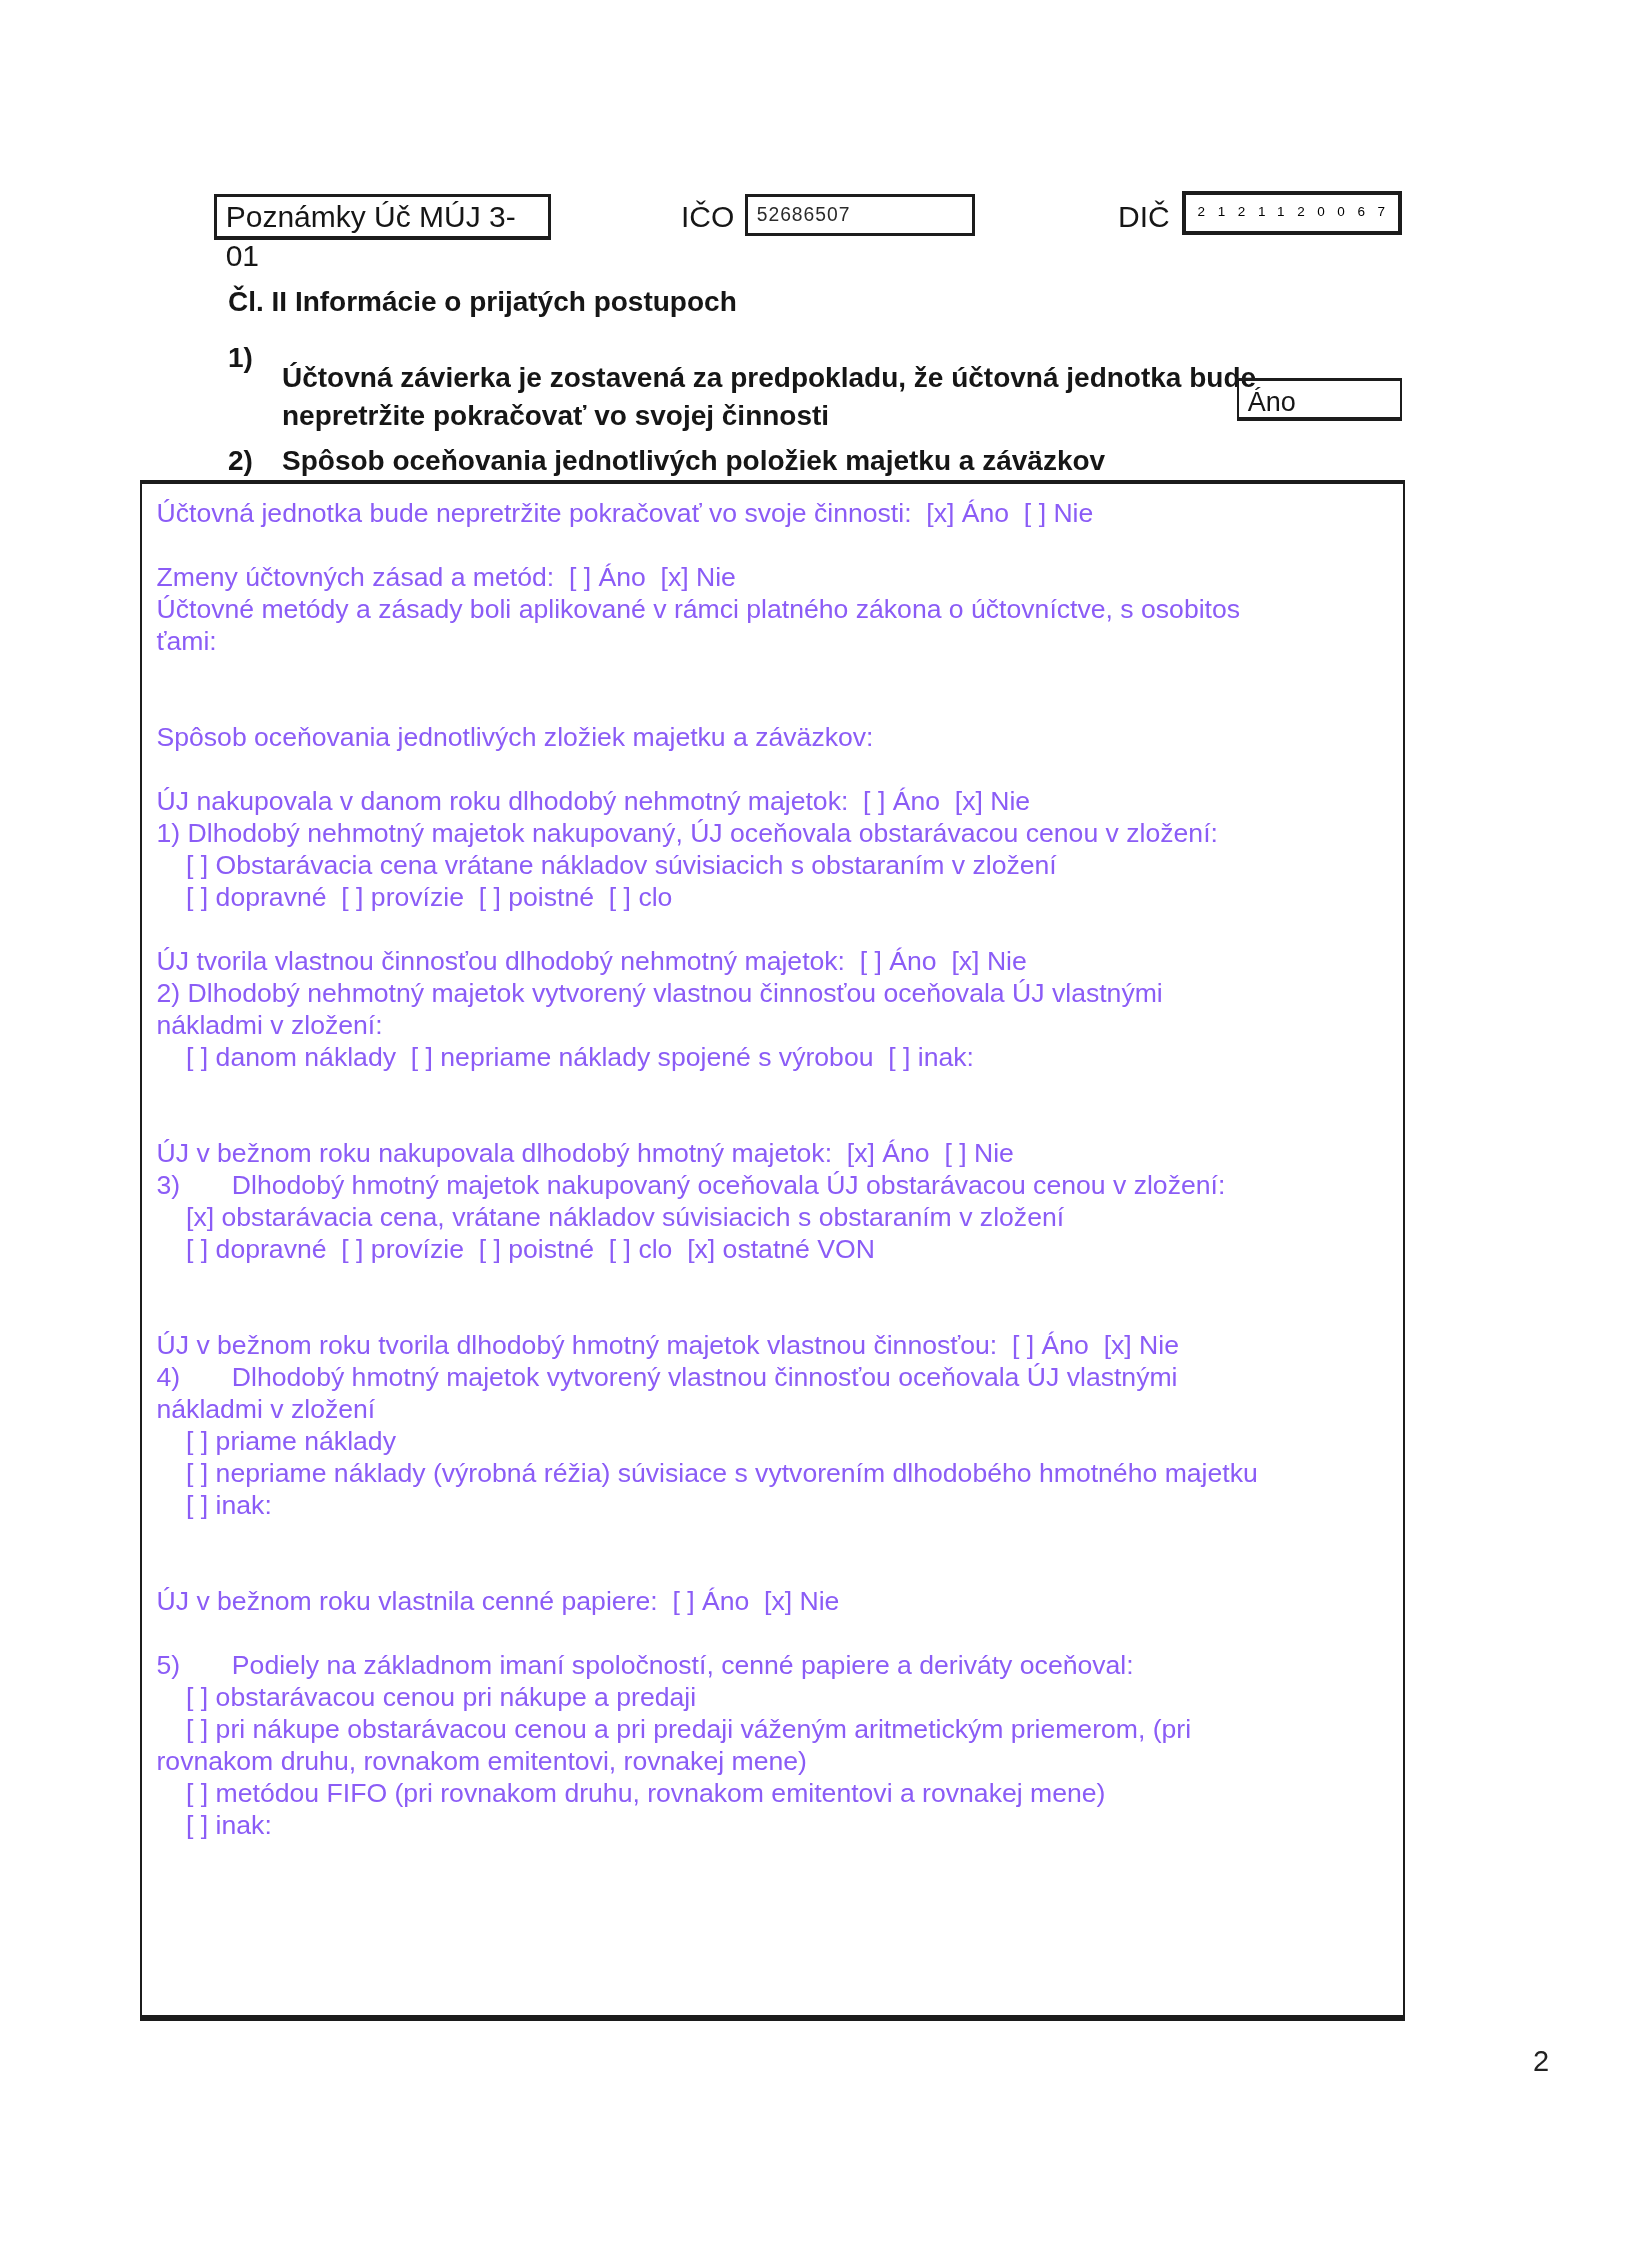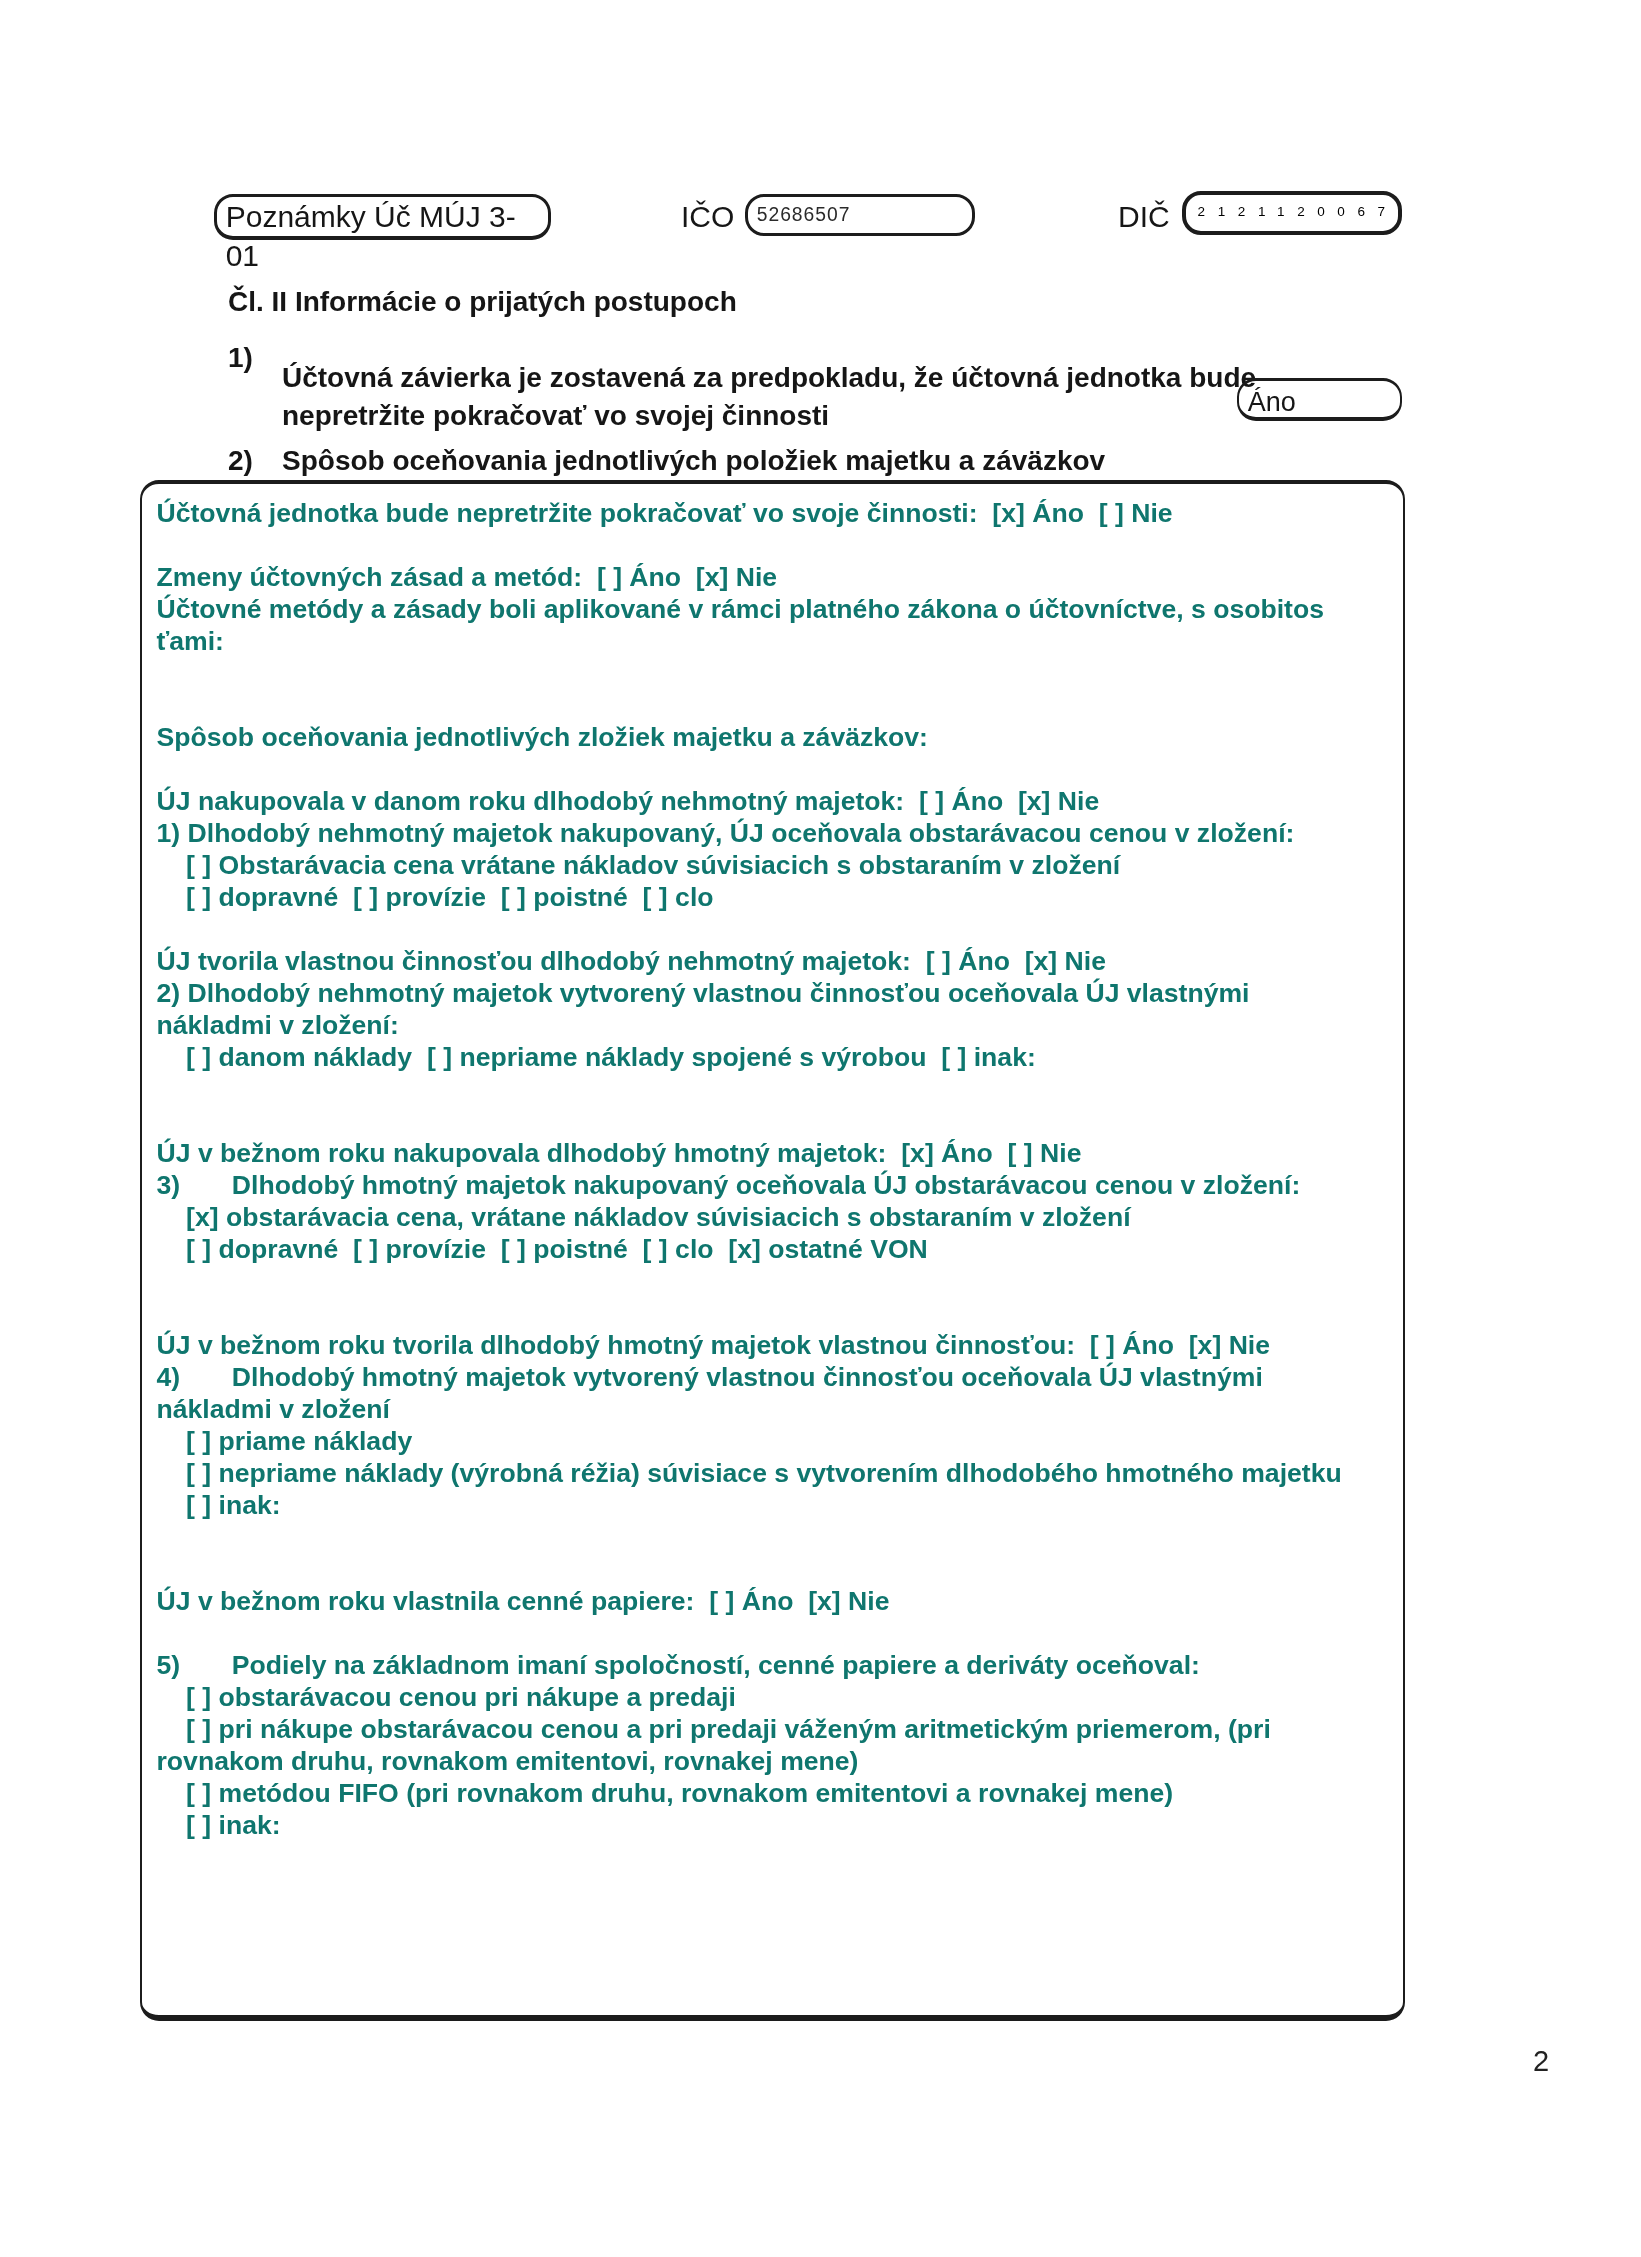--- a/index.html
+++ b/index.html
@@ -10,21 +10,21 @@
   .page {
     position: relative;
     width: 1641px;
     height: 2257px;
     background: #ffffff;
     font-family: "Liberation Sans", "DejaVu Sans", sans-serif;
     color: #161616;
     overflow: hidden;
   }
   .page * { box-sizing: border-box; }
-  .abs { position: absolute; border-radius: 19px; }
+  .abs { position: absolute; }
 
   
   .form-title-box {
     left: 214px; top: 194px; width: 337px; height: 46px;
     border: 3.9px solid #1c1c1c;
     font-size: 30px; line-height: 39px;
     padding-left: 8.7px;
     border-bottom-width: 4.8px;
   }
   .ico-label { left: 681px; top: 200px; font-size: 30px; }
@@ -69,22 +69,21 @@
     border: 2.9px solid #1c1c1c;
     border-top-width: 4.8px;
     border-bottom-width: 6.8px;
     padding: 12.6px 7.7px 0 14.5px;
   }
   .line {
     font-size: 26.6px;
     line-height: 32px;
     min-height: 32px;
     white-space: pre-wrap;
-    color: #0f766e;
-    font-weight: bold;
+    color: #8b5cf6;
   }
 
   .page-number {
     left: 1533px; top: 2045px; font-size: 29px; color: #222;
   }
 </style>
 </head>
 <body>
 
 <div class="page">

